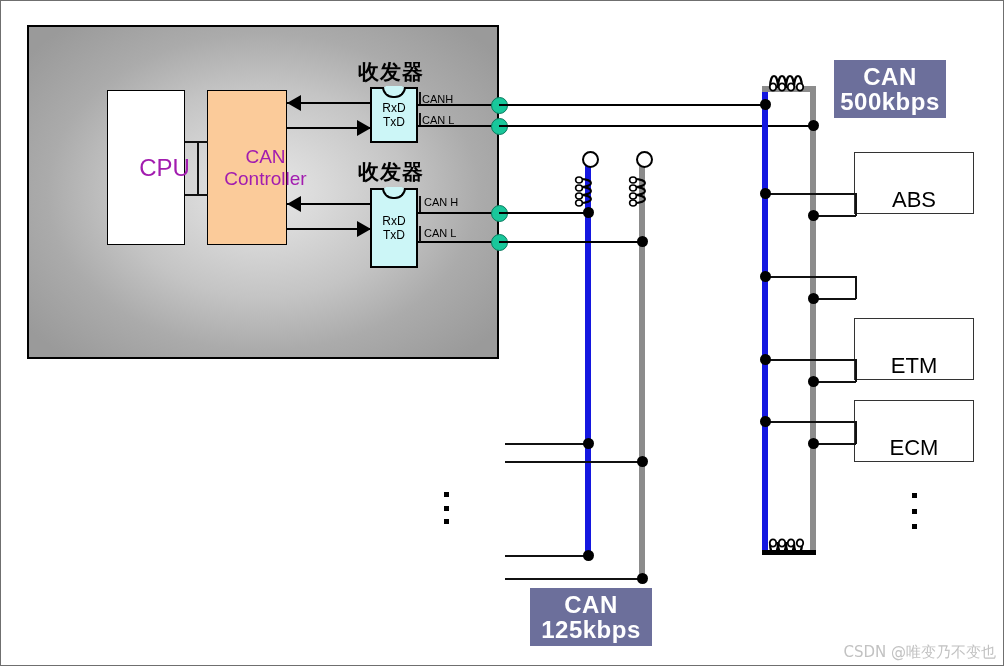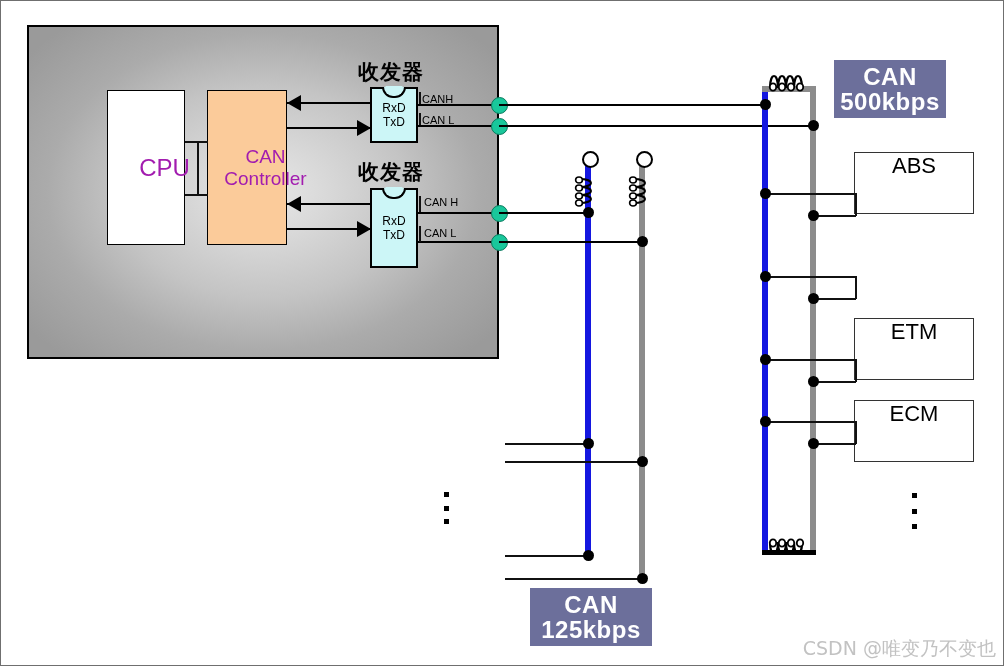--- a/index.html
+++ b/index.html
@@ -47,30 +47,30 @@
   .bus-gray{position:absolute;width:6px;background:#8c8c8c;}
   .bus-gray-h{position:absolute;height:6px;background:#8c8c8c;}
 
   .lbl{position:absolute;font-size:11px;color:#000;}
 
   .badge{position:absolute;background:#6c6f9b;color:#fff;font-weight:bold;
          display:flex;align-items:center;justify-content:center;flex-direction:column;
          font-size:24px;line-height:1.06;letter-spacing:0.5px;}
 
   .rmod{position:absolute;box-sizing:border-box;background:#fff;border:1.5px solid #333;
-        display:flex;align-items:flex-start;justify-content:center;font-size:22px;color:#000;}
+        display:flex;align-items:flex-end;justify-content:center;font-size:22px;color:#000;}
 
   .vdots{position:absolute;display:flex;flex-direction:column;align-items:center;justify-content:space-between;}
   .vdots i{display:block;width:5px;height:5px;background:#000;}
 
   .arrow{position:absolute;width:0;height:0;}
   .arrow-l{border-top:8px solid transparent;border-bottom:8px solid transparent;border-right:14px solid #000;}
   .arrow-r{border-top:8px solid transparent;border-bottom:8px solid transparent;border-left:14px solid #000;}
 
-  #watermark{position:absolute;right:10px;bottom:6px;font-size:19px;color:#c2c2c2;
+  #watermark{position:absolute;right:10px;bottom:6px;font-size:15px;color:#c2c2c2;
              font-family:"DejaVu Sans","Liberation Sans",sans-serif;white-space:nowrap;margin-top:8px;}
 
   svg.coil{position:absolute;overflow:visible;}
 </style>
 </head>
 <body>
 
 <div id="canvas">
   <div id="frame"></div>
 

